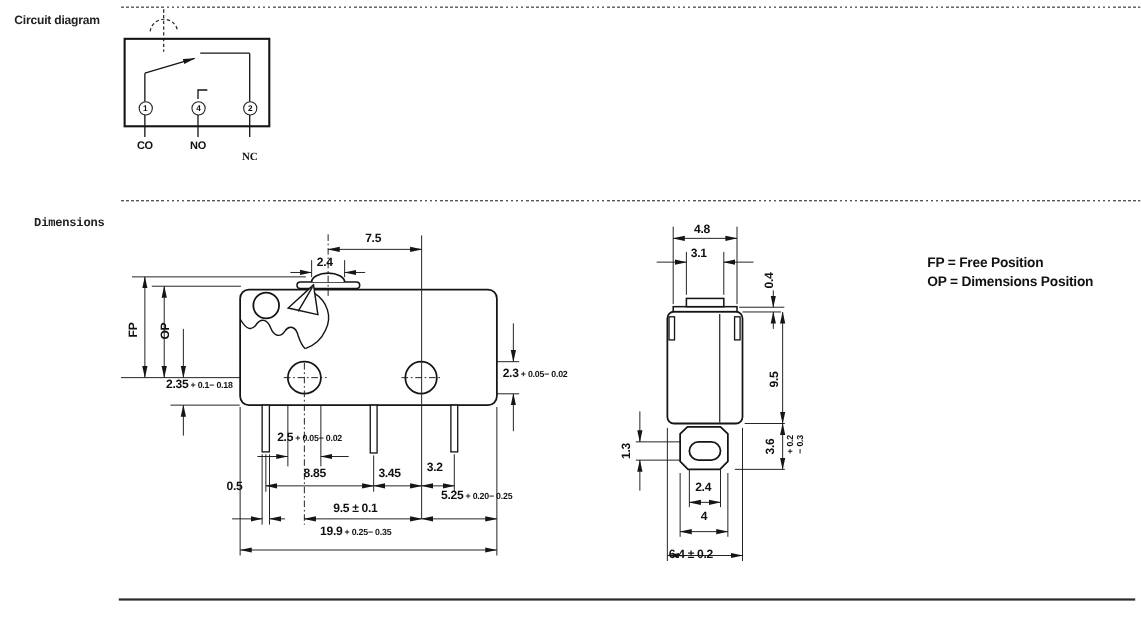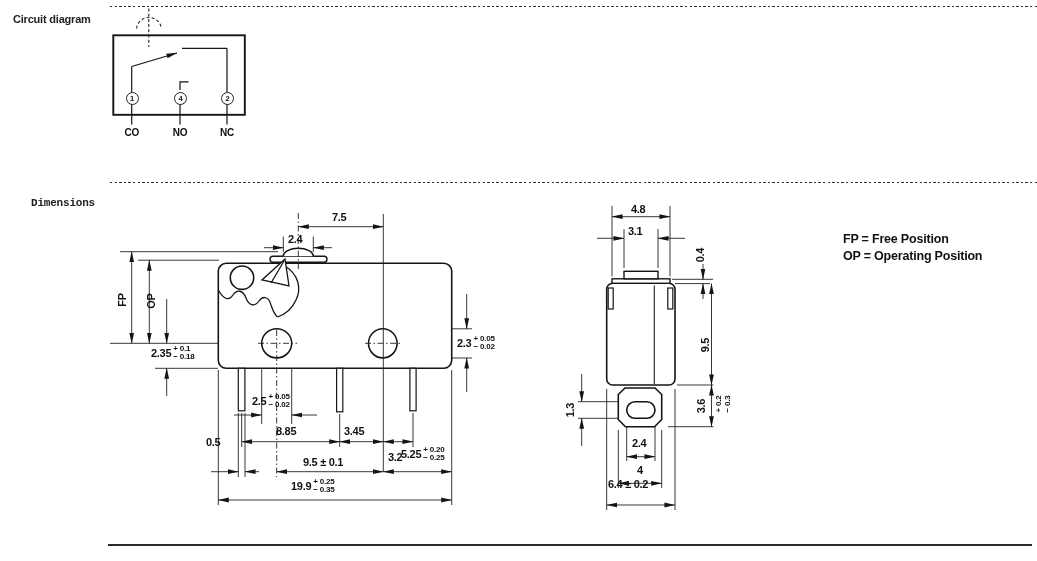--- a/index.html
+++ b/index.html
@@ -4,21 +4,21 @@
 <style>
   html,body{margin:0;padding:0;background:#fff;}
   #page{position:relative;width:1037px;height:561px;background:#fff;overflow:hidden;
         font-family:"Liberation Sans",sans-serif;color:#111;}
   .abs{position:absolute;}
   .section-label{font-weight:bold;font-size:11px;color:#222;letter-spacing:-0.2px;white-space:nowrap;}
   .dashed-line{height:1px;background:repeating-linear-gradient(90deg,#2b2b2b 0,#2b2b2b 2.5px,transparent 2.5px,transparent 4.6px);}
   .solid-line{height:2px;background:#2b2b2b;}
   .dim{position:absolute;display:flex;align-items:center;gap:2px;font-weight:bold;font-size:11px;
        color:#111;white-space:nowrap;letter-spacing:-0.3px;line-height:11px;}
-  .dim .tol{display:flex;flex-direction:column;justify-content:center;font-size:8px;line-height:8px;letter-spacing:-0.2px;}
+  .dim .tol{display:flex;justify-content:center;font-size:8px;line-height:8px;letter-spacing:-0.2px;}
   .rot{transform:translate(-50%,-50%) rotate(-90deg);}
   .rot-stack{position:absolute;display:flex;flex-direction:column;font-weight:bold;font-size:8px;
        line-height:9px;color:#111;white-space:nowrap;letter-spacing:-0.2px;}
   .term-circle{position:absolute;width:11px;height:11px;border:1px solid #222;border-radius:50%;
        display:flex;align-items:center;justify-content:center;font-size:7.5px;font-weight:bold;background:#fff;}
   .term-label{position:absolute;width:26px;text-align:center;font-weight:bold;font-size:10px;letter-spacing:-0.3px;}
   .legend{position:absolute;font-weight:bold;font-size:12.5px;letter-spacing:-0.2px;white-space:nowrap;}
   svg{position:absolute;overflow:visible;}
   .thin{stroke:#222;stroke-width:0.9;fill:none;}
   .thick{stroke:#151515;stroke-width:1.6;fill:none;}
@@ -69,21 +69,21 @@
     </div>
   <div class="term-circle" style="left:174px;top:91.5px;">
     <span>4</span>
     </div>
   <div class="term-circle" style="left:221px;top:91.5px;">
     <span>2</span>
     </div>
 
   <div class="term-label" style="left:118.7px;top:127px;">CO</div>
   <div class="term-label" style="left:167px;top:127px;">NO</div>
-  <div class="term-label" style="left:214px;top:127px;">NC</div>
+  <div class="term-label" style="left:214px;top:137px;font-family:Liberation Serif, serif;">NC</div>
 
   <svg style="left:100px;top:200px;" width="400" height="310" viewBox="100 200 400 310">
 
     <g>
       <line class="thin" x1="120" y1="251.7" x2="278" y2="251.7"></line>
       <line class="thin" x1="138" y1="260.2" x2="219" y2="260.2"></line>
       <line class="thin" x1="110" y1="343.3" x2="261.5" y2="343.3"></line>
       <line class="thin" x1="155" y1="368.3" x2="218" y2="368.3"></line>
       <line class="thin" x1="291.9" y1="328.8" x2="472" y2="328.8"></line>
       <line class="thin" x1="291.9" y1="358" x2="472" y2="358"></line>
@@ -221,21 +221,21 @@
   <div class="dim" style="left:252px;top:393px;">
     <span>2.5</span>
     <span class="tol">
       <span>+ 0.05</span>
       <span>− 0.02</span>
     </span>
   </div>
 
   <div class="dim" style="left:276px;top:426px;">8.85</div>
   <div class="dim" style="left:344px;top:426px;">3.45</div>
-  <div class="dim" style="left:388px;top:452px;">3.2</div>
+  <div class="dim" style="left:388px;top:420px;">3.2</div>
 
   <div class="dim" style="left:401px;top:446px;">
     <span>5.25</span>
     <span class="tol">
       <span>+ 0.20</span>
       <span>− 0.25</span>
     </span>
   </div>
 
   <div class="dim" style="left:303px;top:457px;">9.5 ± 0.1</div>
@@ -254,18 +254,18 @@
   <div class="dim rot" style="left:700px;top:255px;">0.4</div>
   <div class="dim rot" style="left:705px;top:345px;">9.5</div>
   <div class="dim rot" style="left:701px;top:406px;">3.6</div>
   <div class="rot-stack rot" style="left:723px;top:404px;">
     <span>+ 0.2</span>
     <span>− 0.3</span>
   </div>
   <div class="dim rot" style="left:570px;top:410px;">1.3</div>
   <div class="dim" style="left:632px;top:438px;">2.4</div>
   <div class="dim" style="left:637px;top:465px;">4</div>
-  <div class="dim" style="left:608px;top:479px;text-align:center;">6.4 ± 0.2</div>
+  <div class="dim" style="left:608px;top:499px;text-align:center;">6.4 ± 0.2</div>
 
   <div class="legend" style="left:843px;top:232px;">FP = Free Position</div>
-  <div class="legend" style="left:843px;top:249px;">OP = Operating Position</div>
+  <div class="legend" style="left:843px;top:249px;">OP = Dimensions Position</div>
 
 </div>
 
 </body></html>

